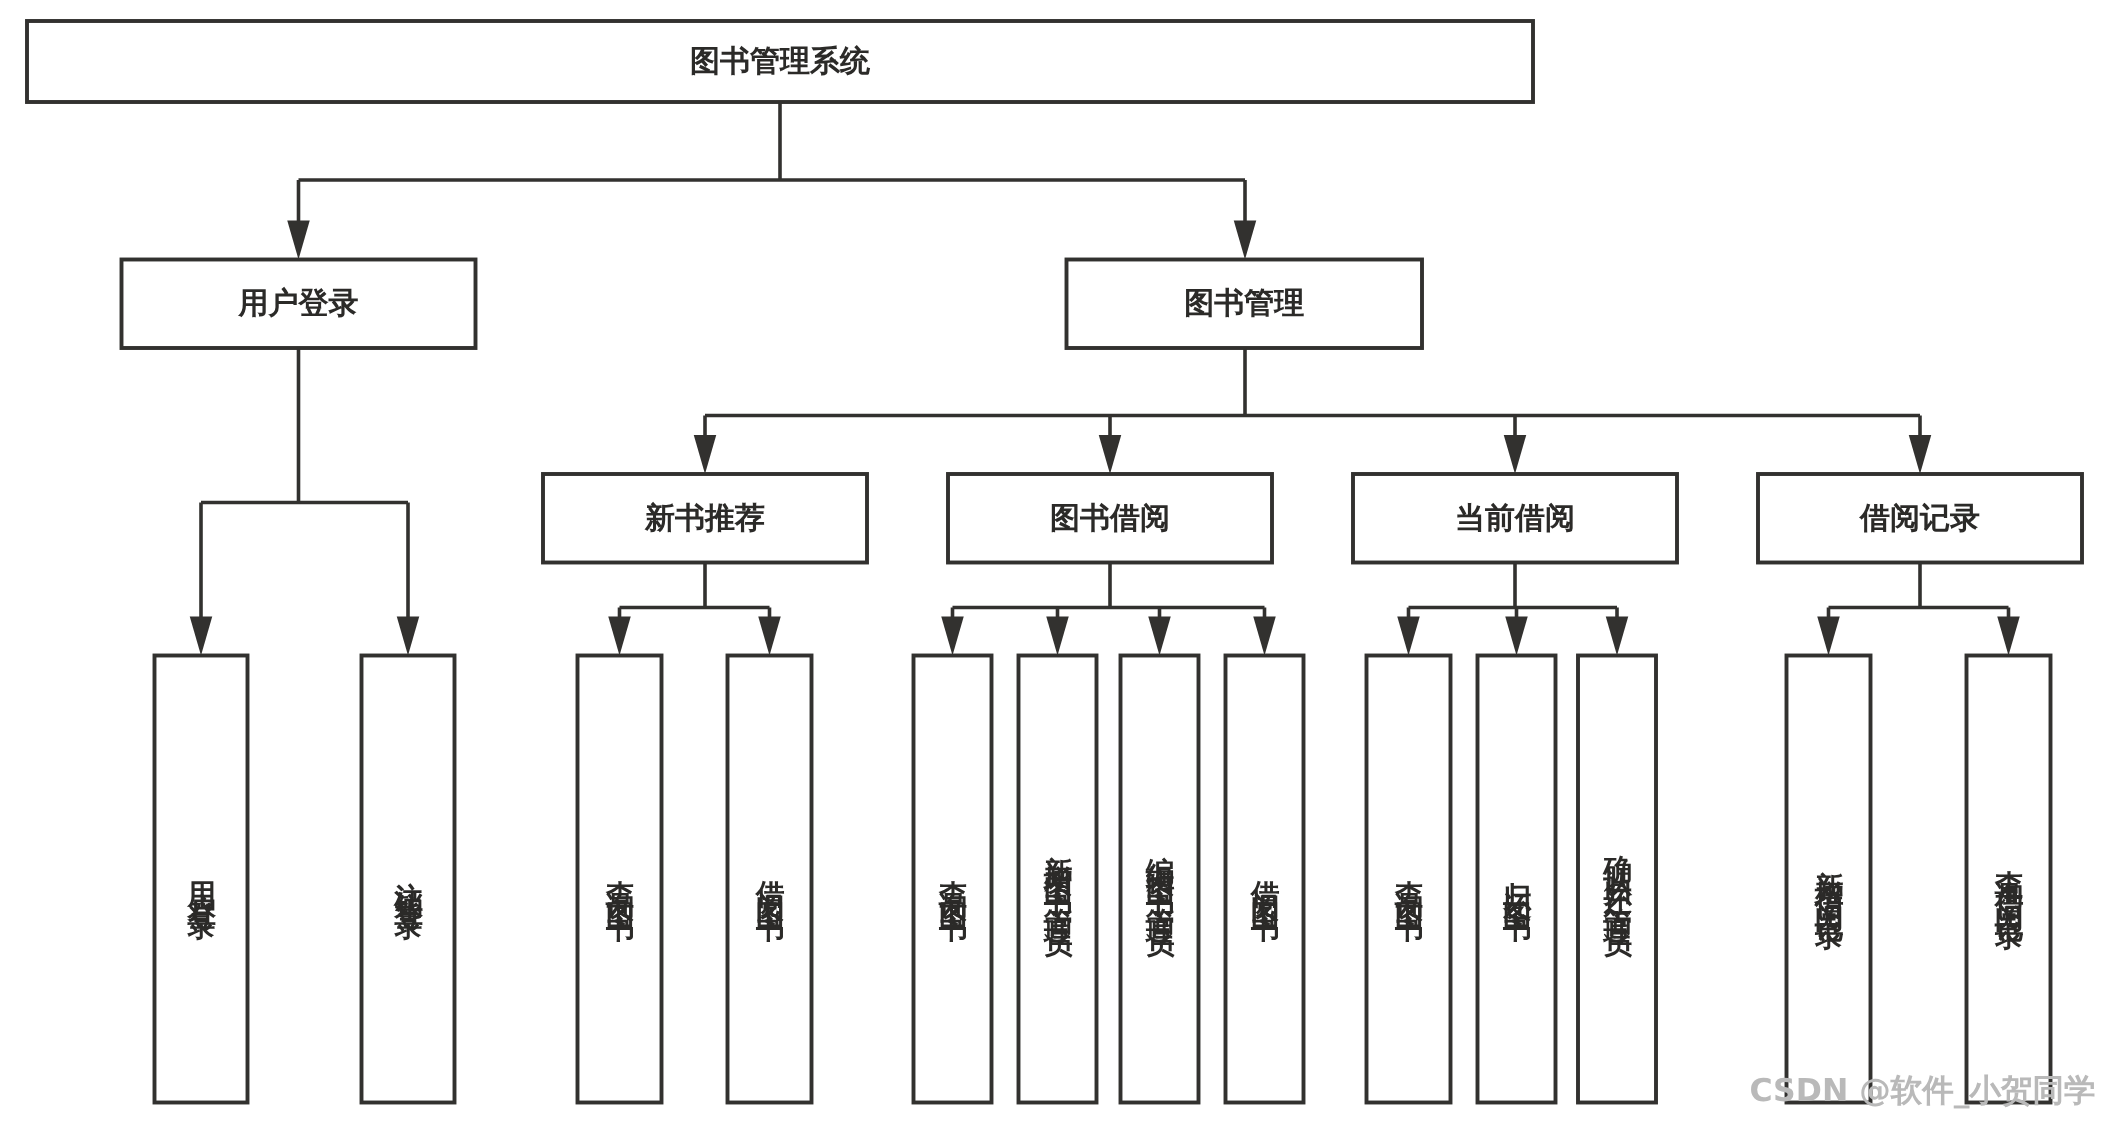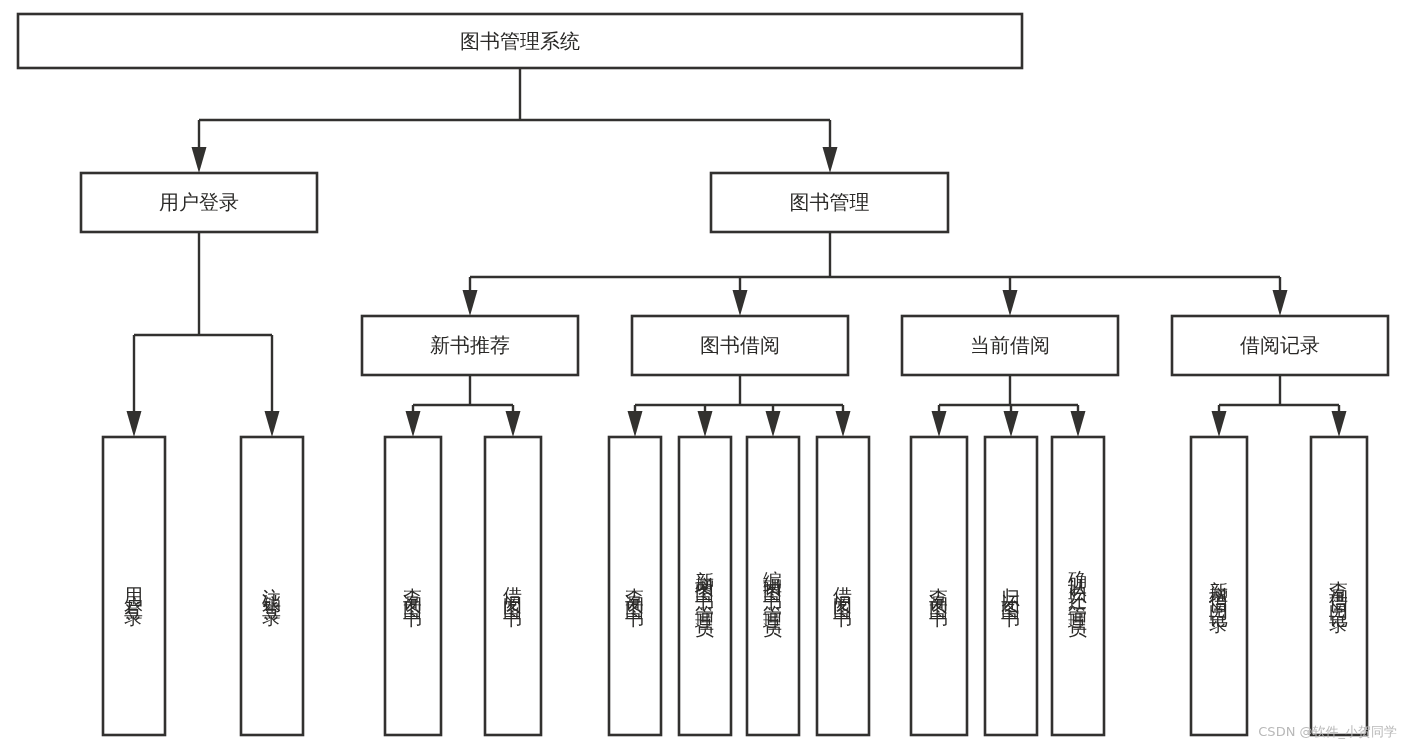--- a/index.html
+++ b/index.html
@@ -13,20 +13,21 @@
     position: relative;
     font-family: "DejaVu Sans", "Liberation Sans", sans-serif;
     overflow: hidden;
   }
   #diagram-root {
     position: absolute;
     left: 0;
     top: 0;
     width: 1405px;
     height: 747px;
+    font-weight: bold;
   }
   svg.diagram-canvas {
     display: block;
     width: 1405px;
     height: 747px;
   }
   .node-box {
     fill: #ffffff;
     stroke: #32312f;
     stroke-width: 2.6;
@@ -45,21 +46,21 @@
   }
   .arrow-head {
     fill: #32312f;
     stroke: none;
   }
   .watermark {
     position: absolute;
     right: 8px;
     bottom: 6px;
     font-family: "DejaVu Sans", "Liberation Sans", sans-serif;
-    font-size: 13px;
+    font-size: 21px;
     color: #b9b9b9;
     white-space: nowrap;
     pointer-events: none;
   }
 </style>
 </head>
 <body>
 
 <div id="diagram-root">
   <svg class="diagram-canvas" viewBox="0 0 1405 747" xmlns="http://www.w3.org/2000/svg">

